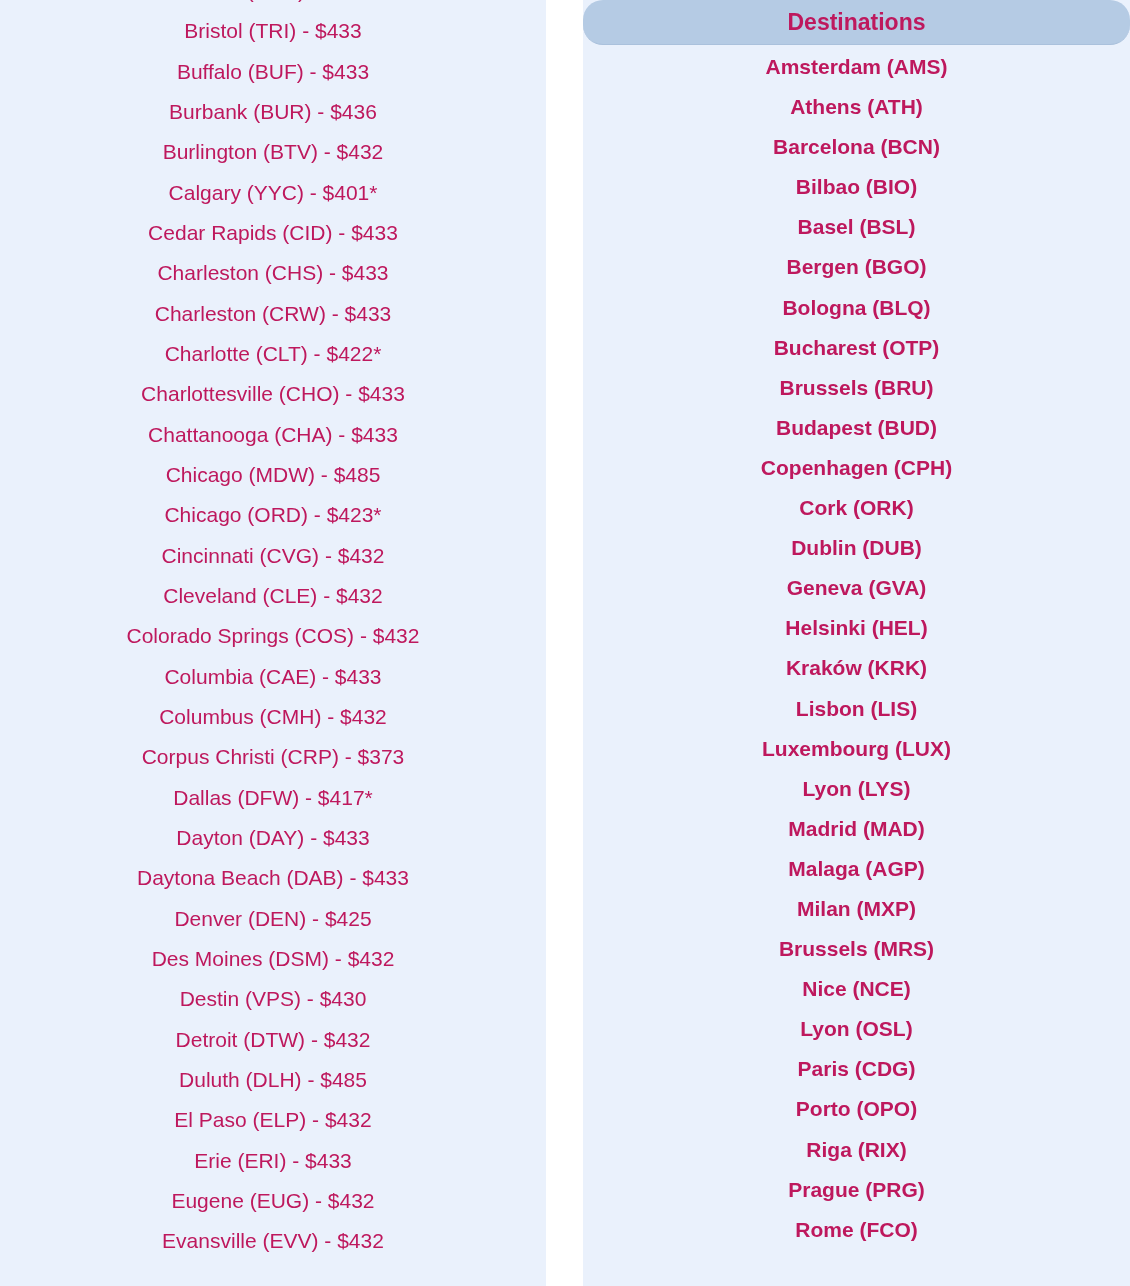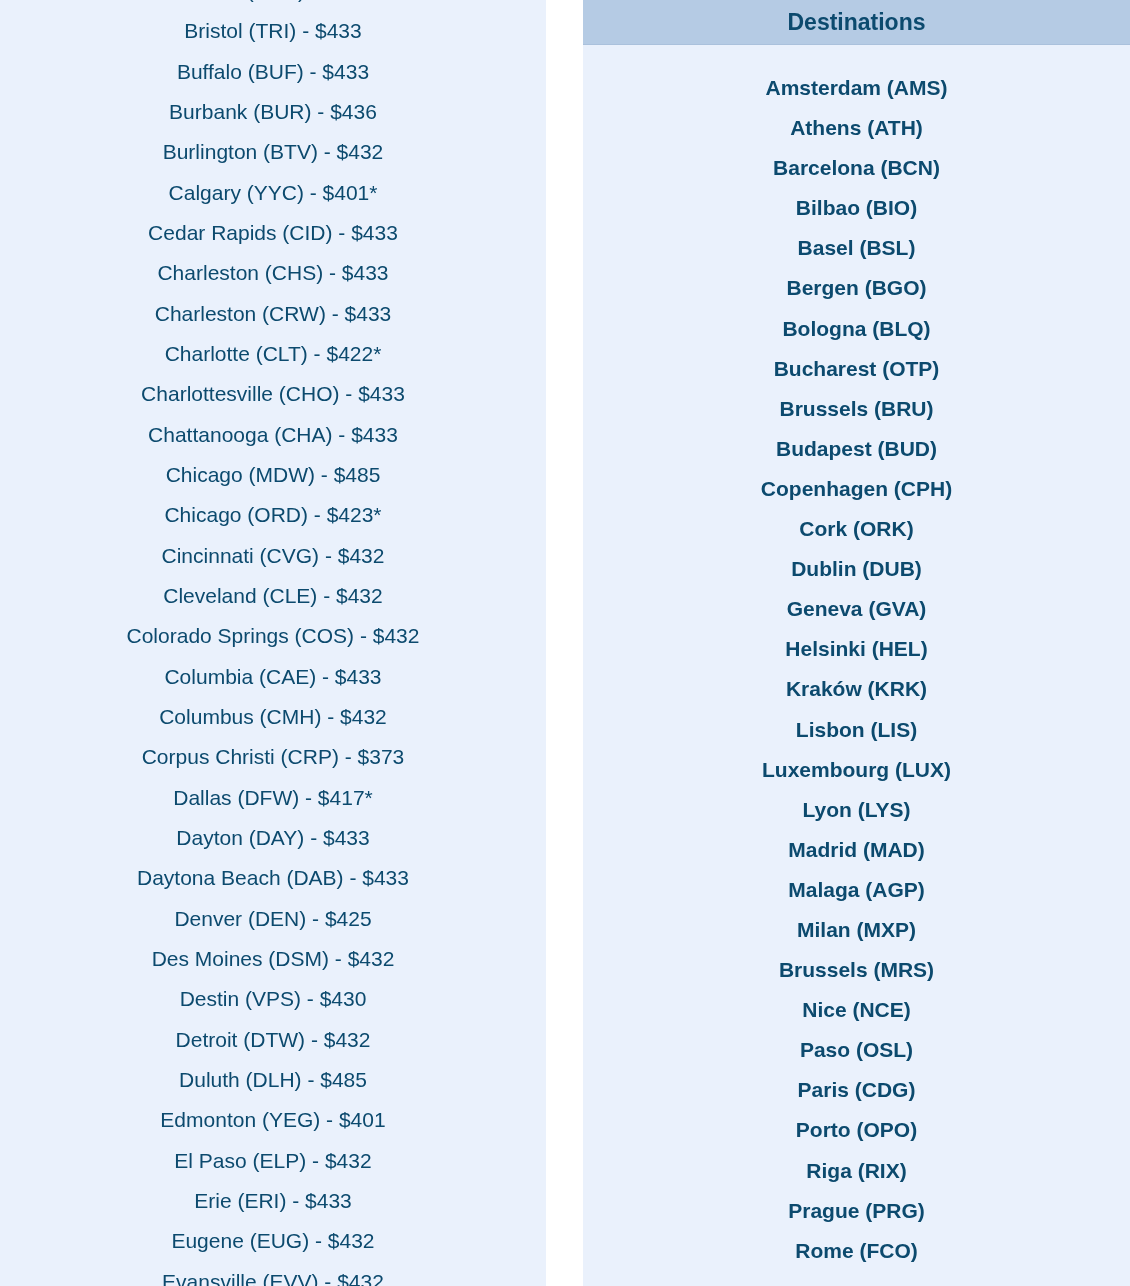--- a/index.html
+++ b/index.html
@@ -7,21 +7,21 @@
     padding: 0;
     background: #ffffff;
   }
   .page {
     position: relative;
     width: 1130px;
     height: 1286px;
     overflow: hidden;
     background: #ffffff;
     font-family: "Liberation Sans", "DejaVu Sans", sans-serif;
-    color: #0c4a6e;
+    color: #be185d;
   }
   .origins-col {
     position: absolute;
     left: 0;
     top: 0;
     width: 546px;
     height: 1286px;
     background: #eaf1fc;
     overflow: hidden;
   }
@@ -54,23 +54,24 @@
     overflow: hidden;
   }
   .destinations-header {
     height: 44px;
     line-height: 44px;
     background: #b5cbe4;
     text-align: center;
     font-size: 23px;
     font-weight: 700;
     border-bottom: 1px solid #aac1dc;
+    border-radius: 20px;
   }
   .destinations-list {
-    padding-top: 23px;
+    padding-top: 2px;
   }
   .dest-row {
     height: 40.1px;
     line-height: 40.1px;
     text-align: center;
     font-size: 21px;
     font-weight: 700;
     white-space: nowrap;
   }
 </style>
@@ -102,21 +103,20 @@
         <div class="origin-row">Columbus (CMH) - $432</div>
         <div class="origin-row">Corpus Christi (CRP) - $373</div>
         <div class="origin-row">Dallas (DFW) - $417*</div>
         <div class="origin-row">Dayton (DAY) - $433</div>
         <div class="origin-row">Daytona Beach (DAB) - $433</div>
         <div class="origin-row">Denver (DEN) - $425</div>
         <div class="origin-row">Des Moines (DSM) - $432</div>
         <div class="origin-row">Destin (VPS) - $430</div>
         <div class="origin-row">Detroit (DTW) - $432</div>
         <div class="origin-row">Duluth (DLH) - $485</div>
-        <div class="origin-row">Edmonton (YEG) - $401</div>
         <div class="origin-row">El Paso (ELP) - $432</div>
         <div class="origin-row">Erie (ERI) - $433</div>
         <div class="origin-row">Eugene (EUG) - $432</div>
         <div class="origin-row">Evansville (EVV) - $432</div>
       </div>
   </div>
 
   <div class="column-gap"></div>
 
   <div class="destinations-col">
@@ -139,21 +139,21 @@
         <div class="dest-row">Helsinki (HEL)</div>
         <div class="dest-row">Kraków (KRK)</div>
         <div class="dest-row">Lisbon (LIS)</div>
         <div class="dest-row">Luxembourg (LUX)</div>
         <div class="dest-row">Lyon (LYS)</div>
         <div class="dest-row">Madrid (MAD)</div>
         <div class="dest-row">Malaga (AGP)</div>
         <div class="dest-row">Milan (MXP)</div>
         <div class="dest-row">Brussels (MRS)</div>
         <div class="dest-row">Nice (NCE)</div>
-        <div class="dest-row">Paso (OSL)</div>
+        <div class="dest-row">Lyon (OSL)</div>
         <div class="dest-row">Paris (CDG)</div>
         <div class="dest-row">Porto (OPO)</div>
         <div class="dest-row">Riga (RIX)</div>
         <div class="dest-row">Prague (PRG)</div>
         <div class="dest-row">Rome (FCO)</div>
       </div>
   </div>
 
 </div>
 

